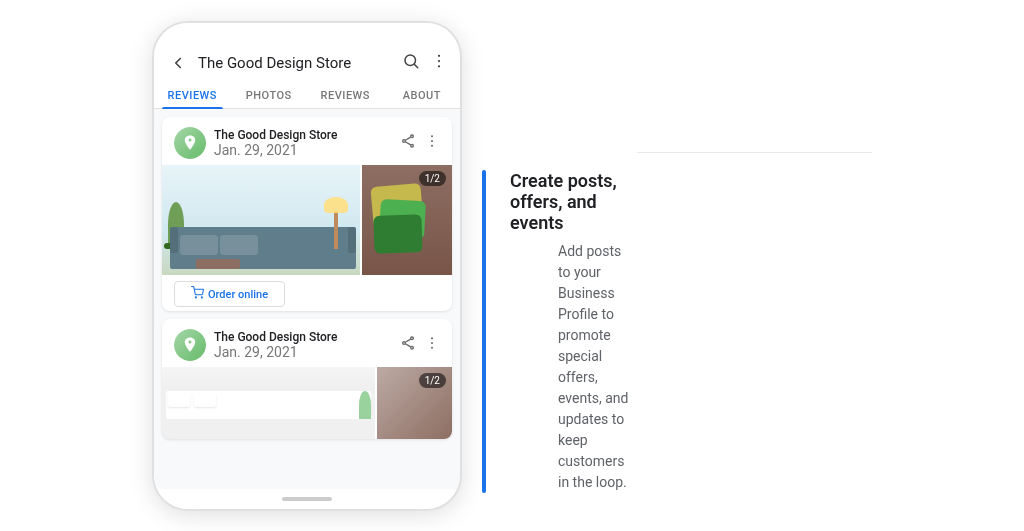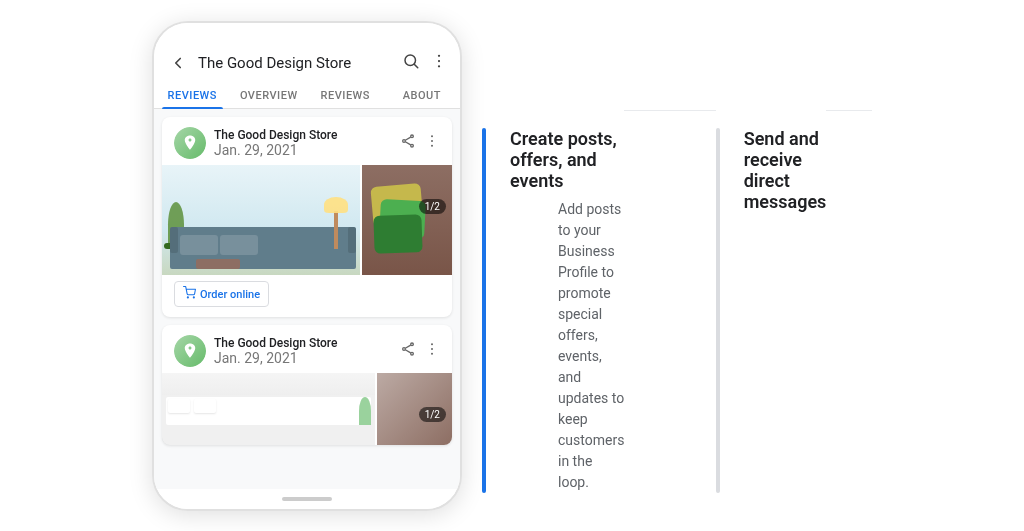--- a/index.html
+++ b/index.html
@@ -208,21 +208,20 @@
 
     .img-counter {
       position: absolute;
       top: 6px;
       right: 6px;
       background: rgba(0,0,0,0.55);
       color: #fff;
       font-size: 10px;
       padding: 2px 6px;
       border-radius: 10px;
-      margin-top: 28px;
     }
 
     
     .sofa-scene {
       width: 100%;
       height: 100%;
       background: linear-gradient(180deg, #e8f4f8 0%, #d0e8f0 60%, #c8d8c0 100%);
       position: relative;
     }
 
@@ -273,27 +272,27 @@
     .post-body {
       padding: 8px 12px 4px;
       font-size: 11.5px;
       color: #202124;
     }
 
     .order-btn {
       display: inline-flex;
       align-items: center;
       gap: 4px;
-      margin: 6px 12px 10px;
+      margin: 6px 12px 4px;
       color: #1a73e8;
       font-size: 11px;
       font-weight: 500;
       border: 1px solid #dadce0;
       border-radius: 4px;
-      padding: 4px 8px;
+      padding: 4px 16px;
       cursor: pointer;
     }
 
     .order-btn-icon {
       font-size: 13px;
     }
 
     
     .post-card-2 {
       background: #fff;
@@ -426,21 +425,21 @@
             <circle cx="12" cy="5" r="1.5"></circle>
               <circle cx="12" cy="12" r="1.5"></circle>
               <circle cx="12" cy="19" r="1.5"></circle>
           </svg>
         </span>
       </div>
     </div>
 
     <div class="phone-tabs">
       <div class="tab active">REVIEWS</div>
-      <div class="tab">OVERVIEW</div>
+      <div class="tab">PHOTOS</div>
       <div class="tab">REVIEWS</div>
       <div class="tab">ABOUT</div>
     </div>
 
     <div class="phone-content">
 
       <div class="post-card">
         <div class="post-header">
           <div class="avatar">
             <div class="avatar-inner">
@@ -584,24 +583,18 @@
         <div class="feature-title">Create posts, offers, and events</div>
         <div class="feature-desc">Add posts to your Business Profile to promote special offers, events, and updates to keep customers in the loop.</div>
       </div>
     </div>
 
     <div class="divider-line"></div>
 
 
     <div class="divider-line"></div>
 
-    <div class="feature-item">
-      <div class="feature-left-bar"></div>
-      <div class="feature-text">
-        <div class="feature-title">Send and receive direct messages</div>
-      </div>
-    </div>
 
     <div class="divider-line"></div>
 
 
   </div>
 </div>
 
 </body></html>

